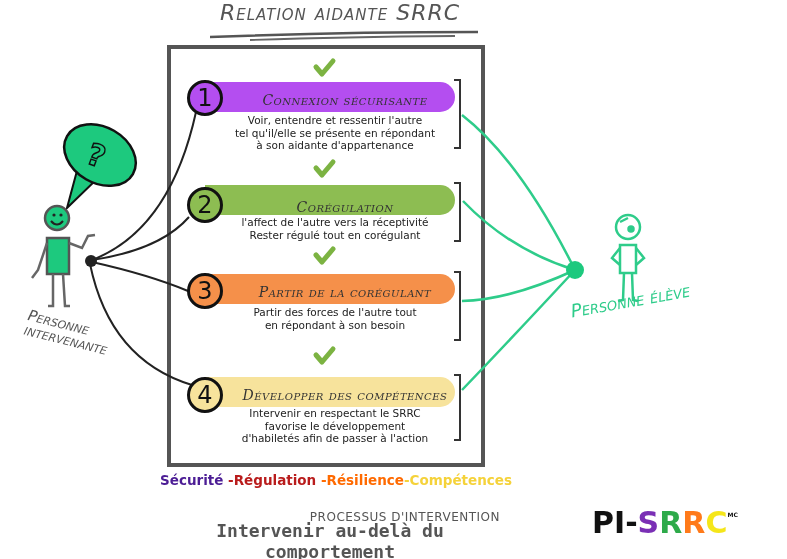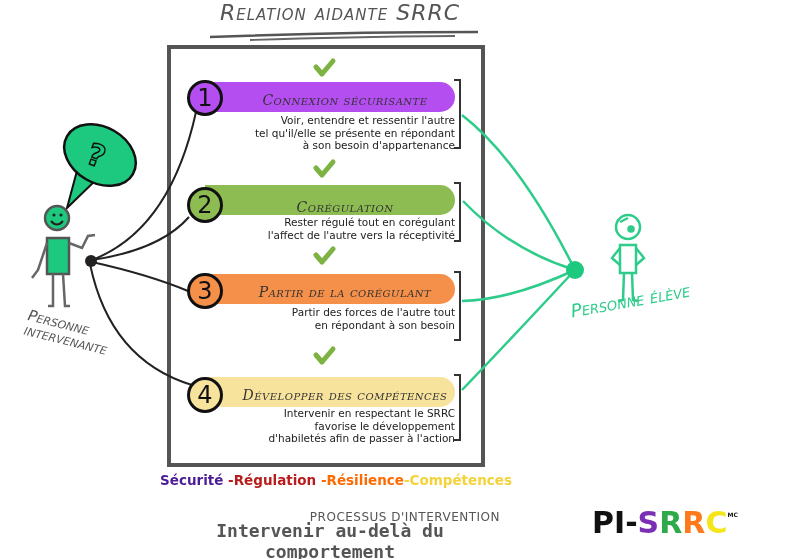--- a/index.html
+++ b/index.html
@@ -8,21 +8,21 @@
     .abs { position: absolute; }
     #bg { position: absolute; left: 0; top: 0; width: 787px; height: 559px; }
     .title { left: 195px; top: 0px; width: 290px; text-align: center;
              font-family: "DejaVu Sans", sans-serif; font-size: 22px; color: #555;
              letter-spacing: 1px; font-variant: small-caps; font-style: italic; }
     .step-bar { position: absolute; left: 205px; width: 250px; height: 30px;
                 border-radius: 0 15px 15px 0; }
     .step-title { position: absolute; left: 240px; width: 210px; text-align: center;
                   font-family: "DejaVu Serif", serif; font-variant: small-caps; font-style: italic;
                   font-size: 14px; color: #333; letter-spacing: 0.5px; }
-    .step-desc { position: absolute; left: 215px; width: 240px; text-align: right;
+    .step-desc { position: absolute; left: 215px; width: 240px; text-align: center;
                  font-family: "DejaVu Sans", sans-serif; font-size: 10.5px; color: #222; line-height: 12.5px; }
     .num-circle { position: absolute; width: 30px; height: 30px; border-radius: 50%;
                   border: 3px solid #111; text-align: center; line-height: 30px;
                   font-family: "DejaVu Sans", sans-serif; font-size: 24px; color: #111; }
     .label-int { left: 25px; top: 318px; font-family: "DejaVu Sans", sans-serif;
                  font-variant: small-caps; font-style: italic; font-size: 15px; color: #555;
                  transform: rotate(14deg); line-height: 15px; }
     .label-eleve { left: 570px; top: 290px; font-family: "DejaVu Sans", sans-serif;
                    font-variant: small-caps; font-style: italic; font-size: 18px; color: #2ecc8a;
                    transform: rotate(-10deg); }
@@ -108,29 +108,29 @@
 </svg>
 
 <div class="abs title">Relation aidante SRRC</div>
 
 <div class="step-bar" style="top:82px; background:#b44ef0;"></div>
 <div class="num-circle" style="left:187px; top:80px; background:#b44ef0;">1</div>
 <div class="step-title" style="top:92px;">Connexion sécurisante</div>
 <div class="step-desc" style="top:114px;">
   <div>Voir, entendre et ressentir l'autre</div>
   <div>tel qu'il/elle se présente en répondant</div>
-  <div>à son besoin d'appartenance</div>
+  <div>à son aidante d'appartenance</div>
 </div>
 
 <div class="step-bar" style="top:185px; background:#8dbd52;"></div>
 <div class="num-circle" style="left:187px; top:187px; background:#8dbd52;">2</div>
 <div class="step-title" style="top:199px;">Corégulation</div>
 <div class="step-desc" style="top:216px;">
+  <div>l'affect de l'autre vers la réceptivité</div>
   <div>Rester régulé tout en corégulant</div>
-  <div>l'affect de l'autre vers la réceptivité</div>
 </div>
 
 <div class="step-bar" style="top:274px; background:#f5904a;"></div>
 <div class="num-circle" style="left:187px; top:273px; background:#f5904a;">3</div>
 <div class="step-title" style="top:284px;">Partir de la corégulant</div>
 <div class="step-desc" style="top:306px;">
   <div>Partir des forces de l'autre tout</div>
   <div>en répondant à son besoin</div>
 </div>
 

